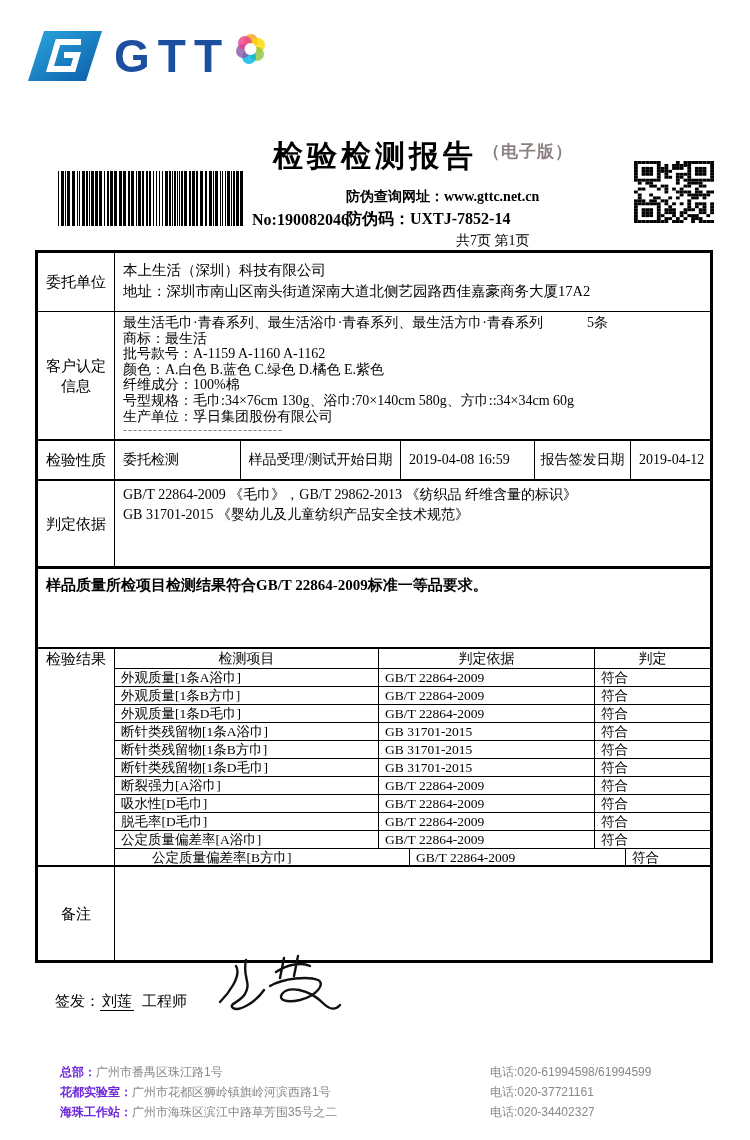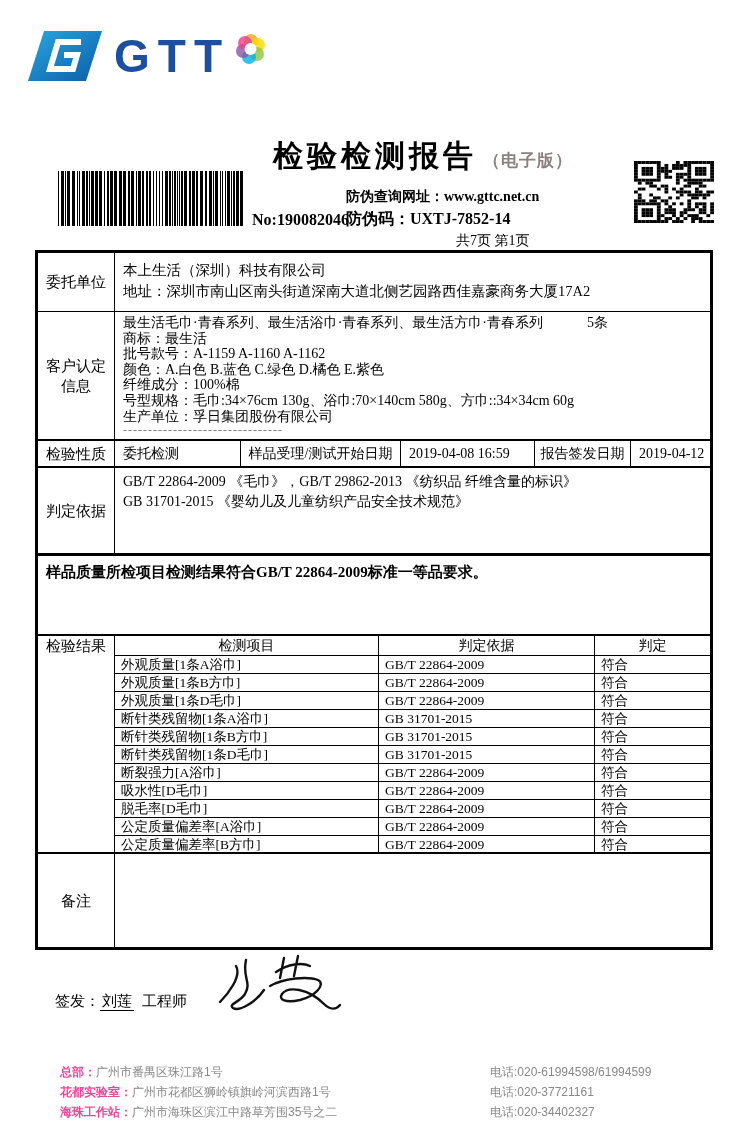--- a/index.html
+++ b/index.html
@@ -8,21 +8,21 @@
 
   
   .logo{position:absolute;left:28px;top:30px;display:flex;align-items:center;gap:12px;}
   .logo-text{font-family:"Liberation Sans","DejaVu Sans",sans-serif;font-weight:bold;
              font-size:46px;letter-spacing:8px;color:#1c4f9f;line-height:1;}
   .pinwheel{margin-left:-8px;margin-top:-14px;}
 
   
   .title-wrap{position:absolute;left:0;top:136px;width:100%;text-align:center;}
   .title-wrap h1{margin:0;display:inline-block;font-size:30px;font-weight:bold;letter-spacing:4px;}
-  .edition{position:absolute;left:483px;top:13px;font-size:17px;font-weight:bold;color:#8d8080;letter-spacing:1px;}
+  .edition{position:absolute;left:483px;top:4px;font-size:17px;font-weight:bold;color:#8d8080;letter-spacing:1px;}
 
   .verify{position:absolute;left:346px;top:186px;font-size:14px;line-height:22px;}
   .verify .v1{font-weight:bold;font-size:14px;}
   .verify .v2{font-weight:bold;font-size:16px;}
   .verify .v3{font-size:14px;padding-left:110px;}
 
   .barcode{position:absolute;left:58px;top:171px;}
   .barcode rect{fill:#000;}
   .report-no{position:absolute;left:252px;top:211px;font-size:16px;font-weight:bold;
              font-family:"Liberation Serif","DejaVu Serif",serif;}
@@ -38,58 +38,58 @@
   .ccell{flex:1;box-sizing:border-box;}
 
   .row-client{height:59px;border-bottom:1px solid #000;}
   .row-client .ccell{padding:7px 8px 0 8px;line-height:21px;font-size:14.5px;}
 
   .row-sample{height:129px;border-bottom:2px solid #000;}
   .row-sample .ccell{padding:3px 8px 0 8px;line-height:15.6px;font-size:14px;}
   .qty{margin-left:44px;}
   .divider-line{color:#777;font-size:12px;letter-spacing:1px;line-height:12px;}
 
-  .row-insp{height:27px;border-bottom:2px solid #000;}
+  .row-insp{height:40px;border-bottom:2px solid #000;}
   .icell{display:flex;align-items:center;box-sizing:border-box;border-right:1px solid #000;
          padding-left:8px;font-size:14px;white-space:nowrap;overflow:hidden;}
   .icell.center{justify-content:center;padding-left:0;}
   .icell.last{border-right:none;}
   .iw1{width:126px;} .iw2{width:160px;} .iw3{width:134px;} .iw4{width:96px;} .iw5{flex:1;}
 
   .row-basis{height:88px;border-bottom:3px solid #000;}
   .row-basis .ccell{padding:4px 8px 0 8px;line-height:20px;font-size:14px;}
 
   .row-concl{height:80px;border-bottom:2px solid #000;}
   .row-concl .ccell{padding:6px 8px 0 8px;font-weight:bold;font-size:15px;line-height:20px;}
 
   .row-results{height:218px;border-bottom:2px solid #000;}
   .row-results .lcell{align-items:flex-start;padding-top:0;}
   .res-head{display:flex;height:20px;border-bottom:1px solid #000;box-sizing:border-box;font-size:14px;}
   .res-head .rc{display:flex;align-items:center;justify-content:center;}
   .res-row{display:flex;height:18px;border-bottom:1px solid #000;box-sizing:border-box;font-size:13.5px;}
-  .res-row:last-child{border-bottom:none;}
+  .res-row:last-child{border-bottom:none;margin-left:31px;}
   .res-row .rc{display:flex;align-items:center;padding-left:6px;box-sizing:border-box;overflow:hidden;white-space:nowrap;}
   .rc{border-right:1px solid #000;box-sizing:border-box;}
   .rc.last{border-right:none;}
   .cw1{width:264px;} .cw2{width:216px;} .cw3{flex:1;}
 
   .row-remark{height:93px;}
   .row-remark .ccell{padding:4px 8px 0 8px;line-height:19px;font-size:14px;}
 
   
   .sign{position:absolute;left:55px;top:992px;font-size:15px;}
   .sig-name{border-bottom:1px solid #000;padding:0 2px 1px 2px;text-align:center;}
   .sig-title{margin-left:8px;}
   .sig-svg{position:absolute;left:212px;top:950px;}
 
   
   .footer{position:absolute;left:60px;top:1062px;width:650px;
           font-family:"Liberation Sans","DejaVu Sans",sans-serif;font-size:12px;line-height:20px;color:#888;}
   .frow{display:grid;grid-template-columns:430px 1fr;}
-  .flabel{font-weight:bold;color:#ec4899;}
+  .flabel{font-weight:bold;color:#6d28d9;}
   .faddr{color:#888;}
   .fphone{color:#888;}
 </style>
 </head>
 <body>
 
 <div class="page">
 
   <div class="logo">
     <svg width="74" height="52" viewBox="0 0 74 52">

